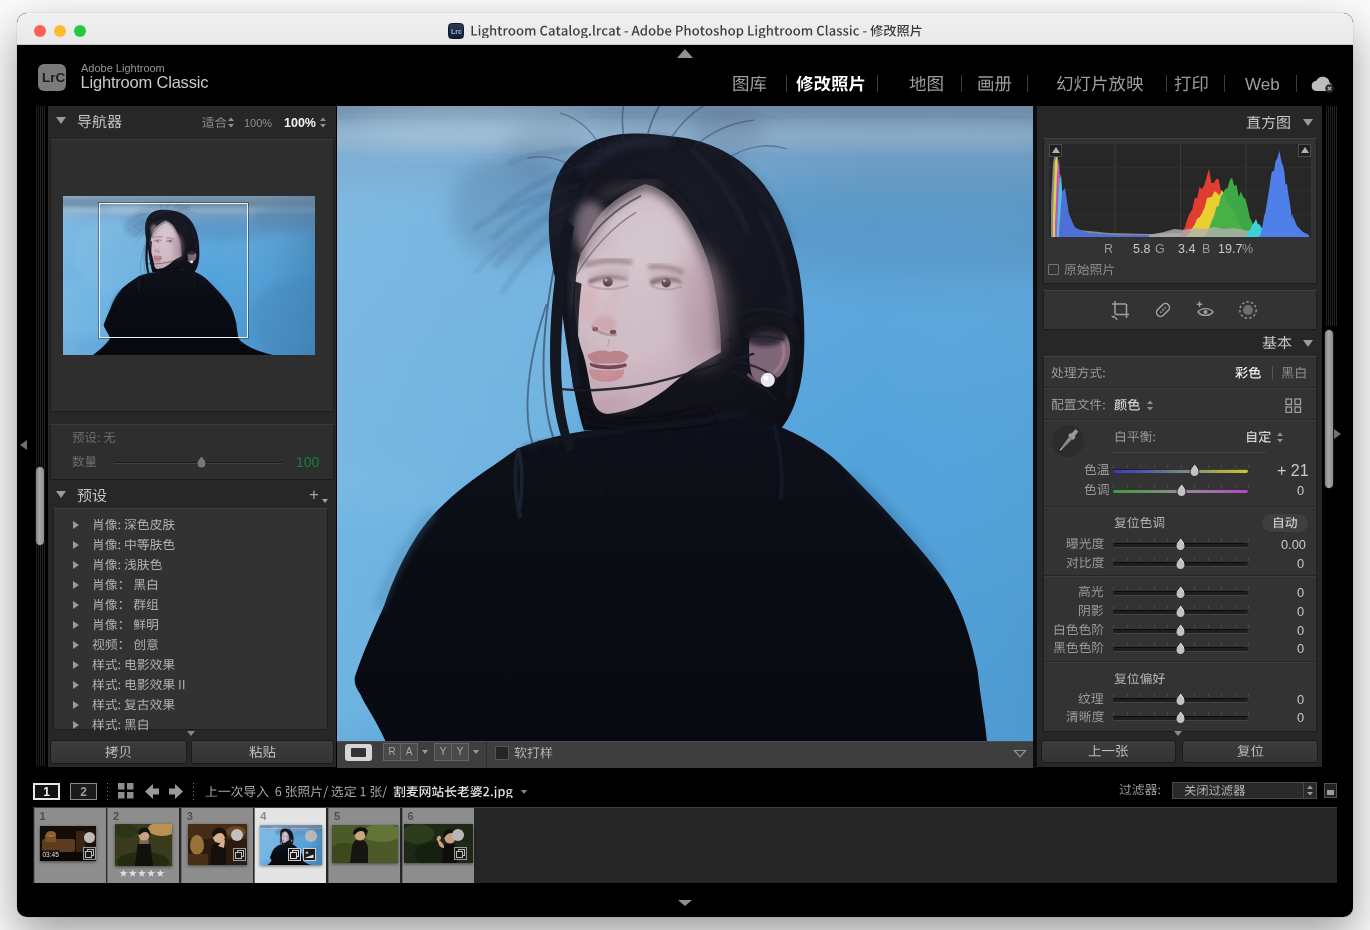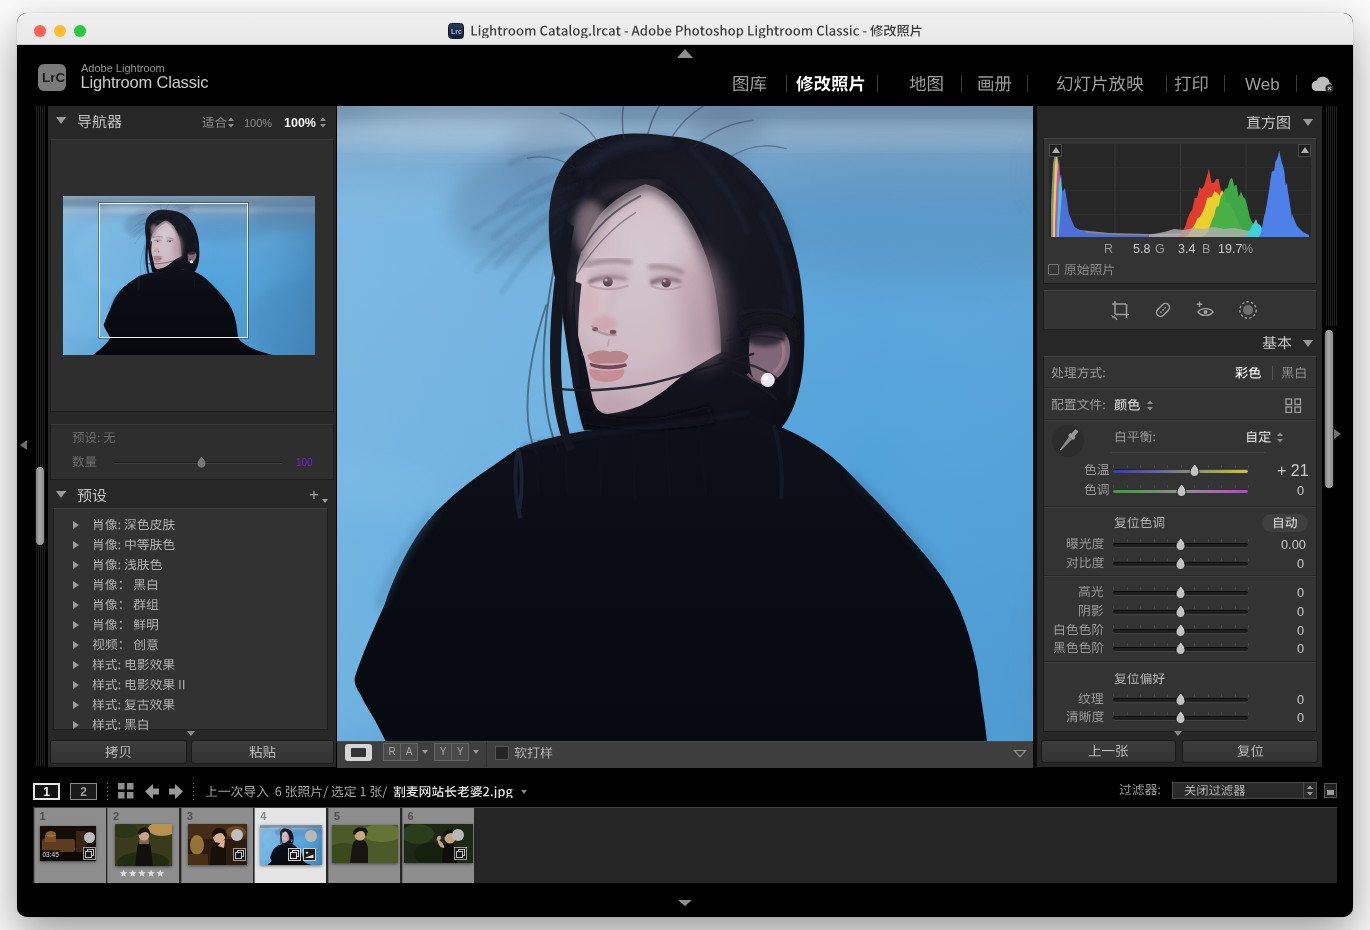--- a/index.html
+++ b/index.html
@@ -344,21 +344,21 @@
       <use href="#gR65e0" x="250.2"></use>
     </svg>
 <svg class="zh " style="left:72px;top:456.1px;color:#6c6c6c;" width="25.0" height="12.5" viewBox="0 0 200.0 100">
       <use href="#gR6570" x="0"></use>
       <use href="#gR91cf" x="100.0"></use>
     </svg>
 <div class="abs" style="left:114px;top:461.5px;width:168px;height:2px;background:#1b1b1b;border-bottom:1px solid #444"></div>
 <svg class="abs" style="left:195px;top:455px" width="13" height="14" viewBox="0 0 13 14">
       <path d="M6.5 1 C8 3 11 5.5 11 8.6 A4.5 4.5 0 0 1 2 8.6 C2 5.5 5 3 6.5 1Z" fill="#777" stroke="#222" stroke-width="0.8"></path>
     </svg>
-<div style="position:absolute;left:296px;top:454.7px;font-size:10px;color:#6d28d9;font-weight:400;letter-spacing:0;line-height:15px;white-space:nowrap">100</div>
+<div style="position:absolute;left:296px;top:454.7px;font-size:14px;color:#15803d;font-weight:400;letter-spacing:0;line-height:15px;white-space:nowrap">100</div>
 <div class="tri" style="left:56px;top:491px;border-left:5.5px solid transparent;border-right:5.5px solid transparent;border-top:7px solid #9a9a9a"></div>
 <svg class="zh " style="left:77px;top:488.9px;color:#c6c6c6;" width="30.0" height="15" viewBox="0 0 200.0 100">
       <use href="#gR9884" x="0"></use>
       <use href="#gR8bbe" x="100.0"></use>
     </svg>
 <div style="position:absolute;left:309px;top:484.5px;font-size:17px;color:#a2a2a2;font-weight:400;letter-spacing:0;line-height:20px;white-space:nowrap">+</div>
 <div class="tri" style="left:322px;top:499px;border-left:3.5px solid transparent;border-right:3.5px solid transparent;border-top:4.5px solid #a2a2a2"></div>
 <div class="abs" style="left:53px;top:508px;width:275px;height:222px;background:#323232;border:1px solid #1e1e1e;border-top-color:#3f3f3f"></div>
 <div class="tri" style="left:73px;top:521px;border-top:4px solid transparent;border-bottom:4px solid transparent;border-left:6px solid #9a9a9a"></div>
 <svg class="zh " style="left:92px;top:519.0px;color:#b2b2b2;" width="83.2" height="12.8" viewBox="0 0 650.2 100">

